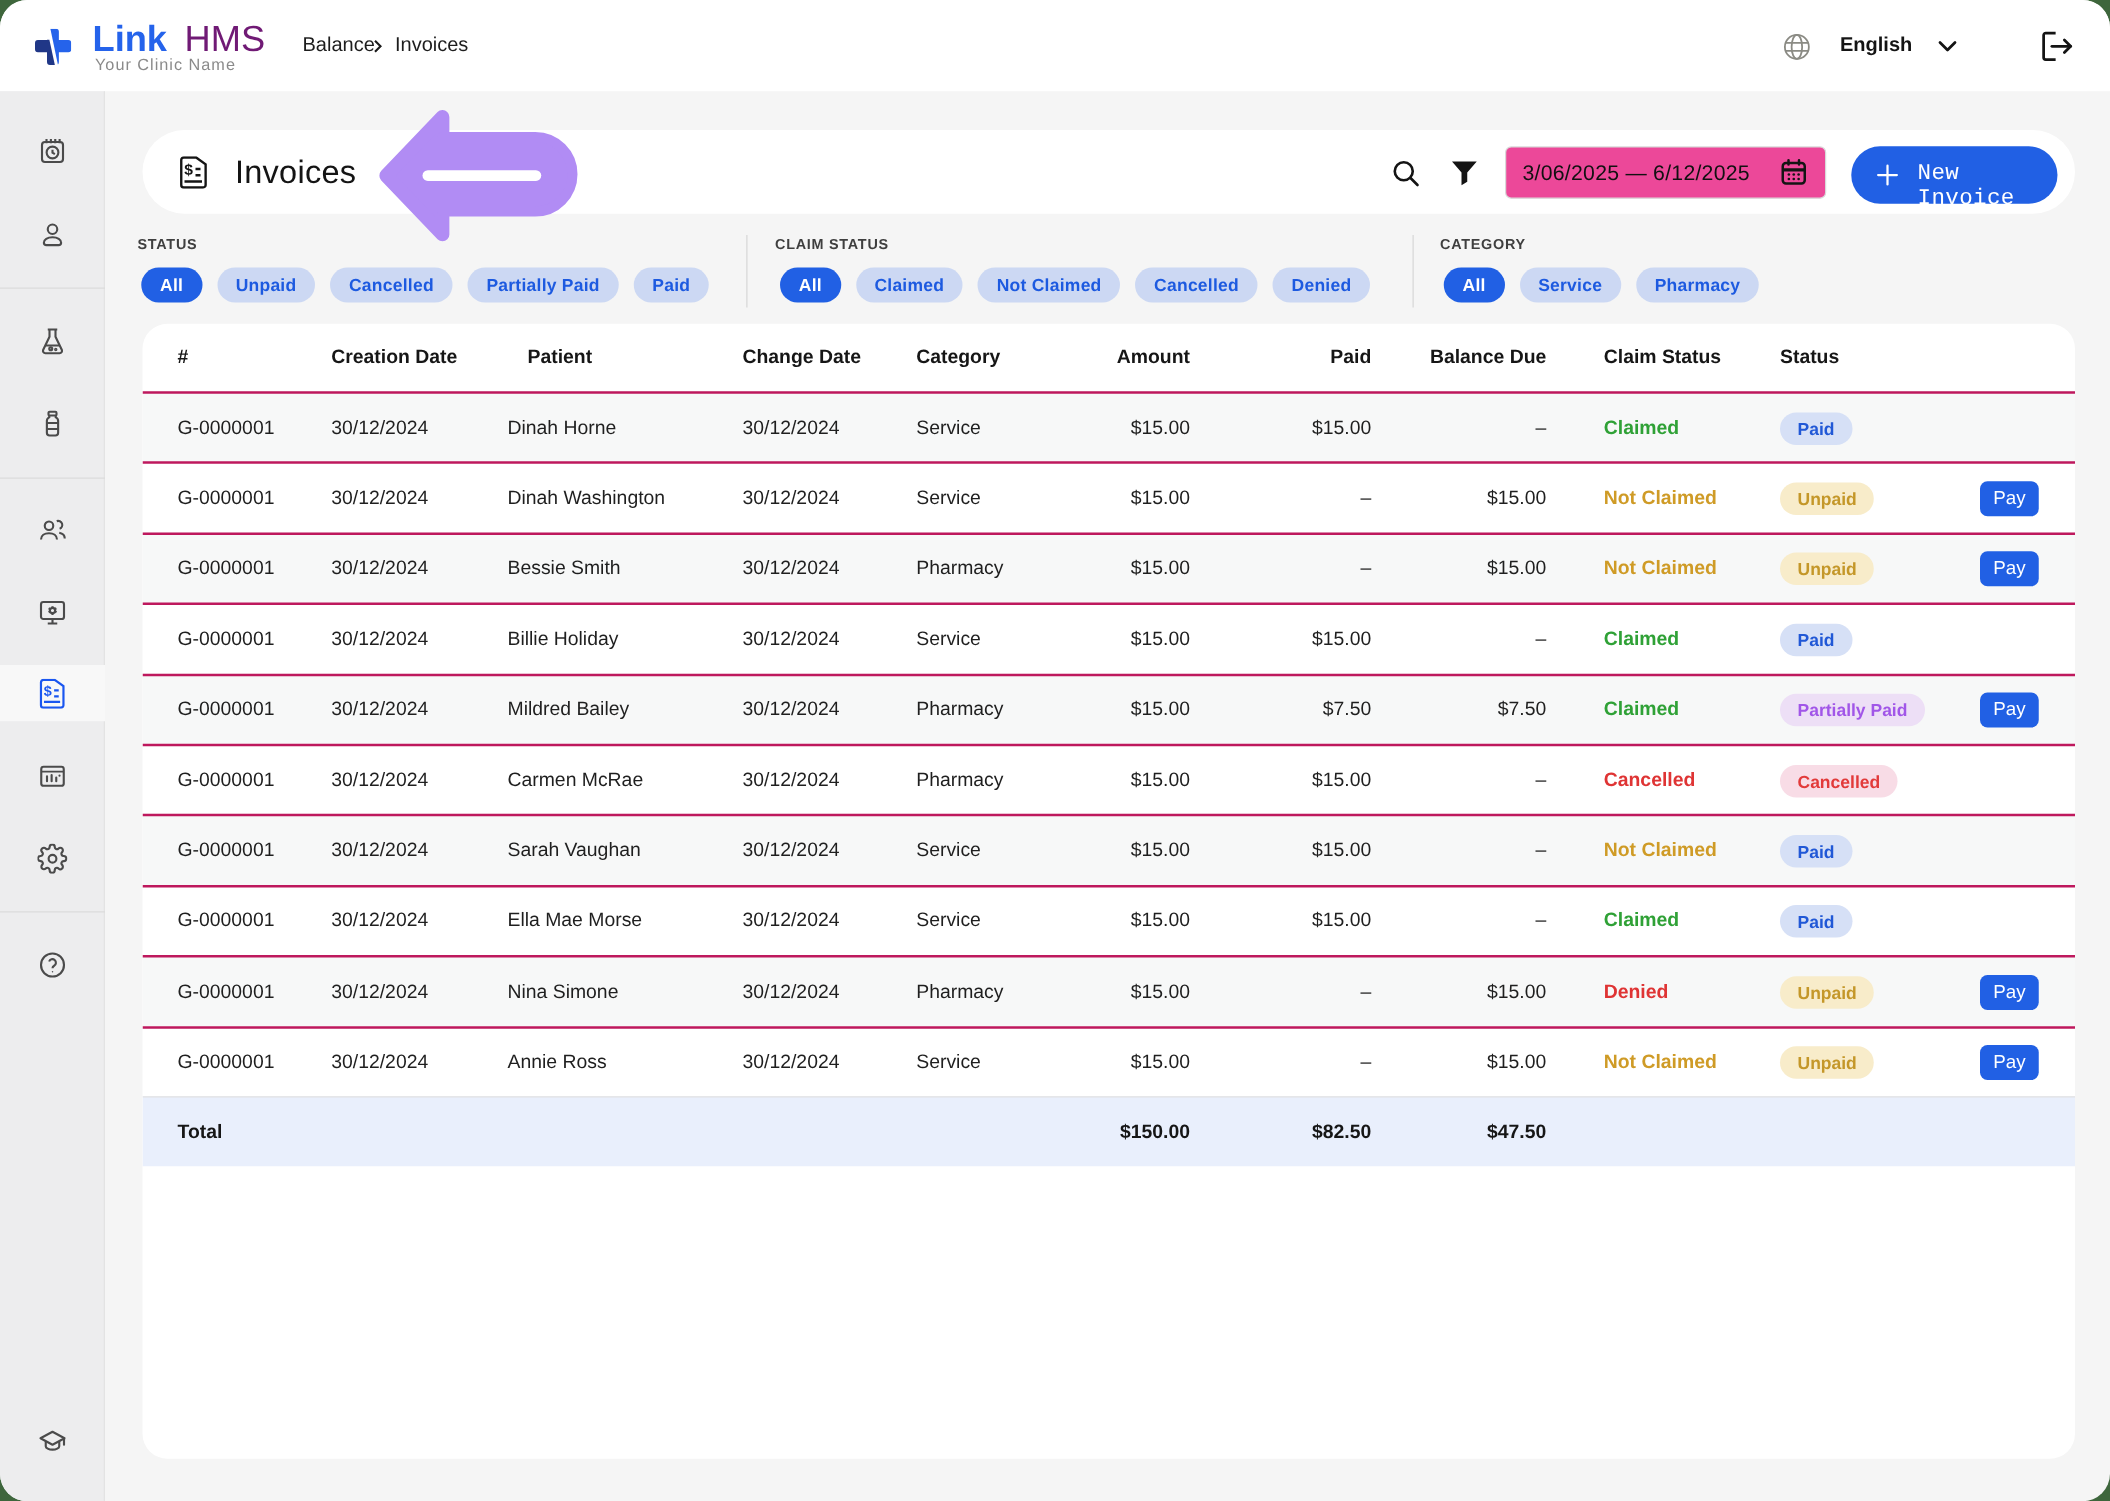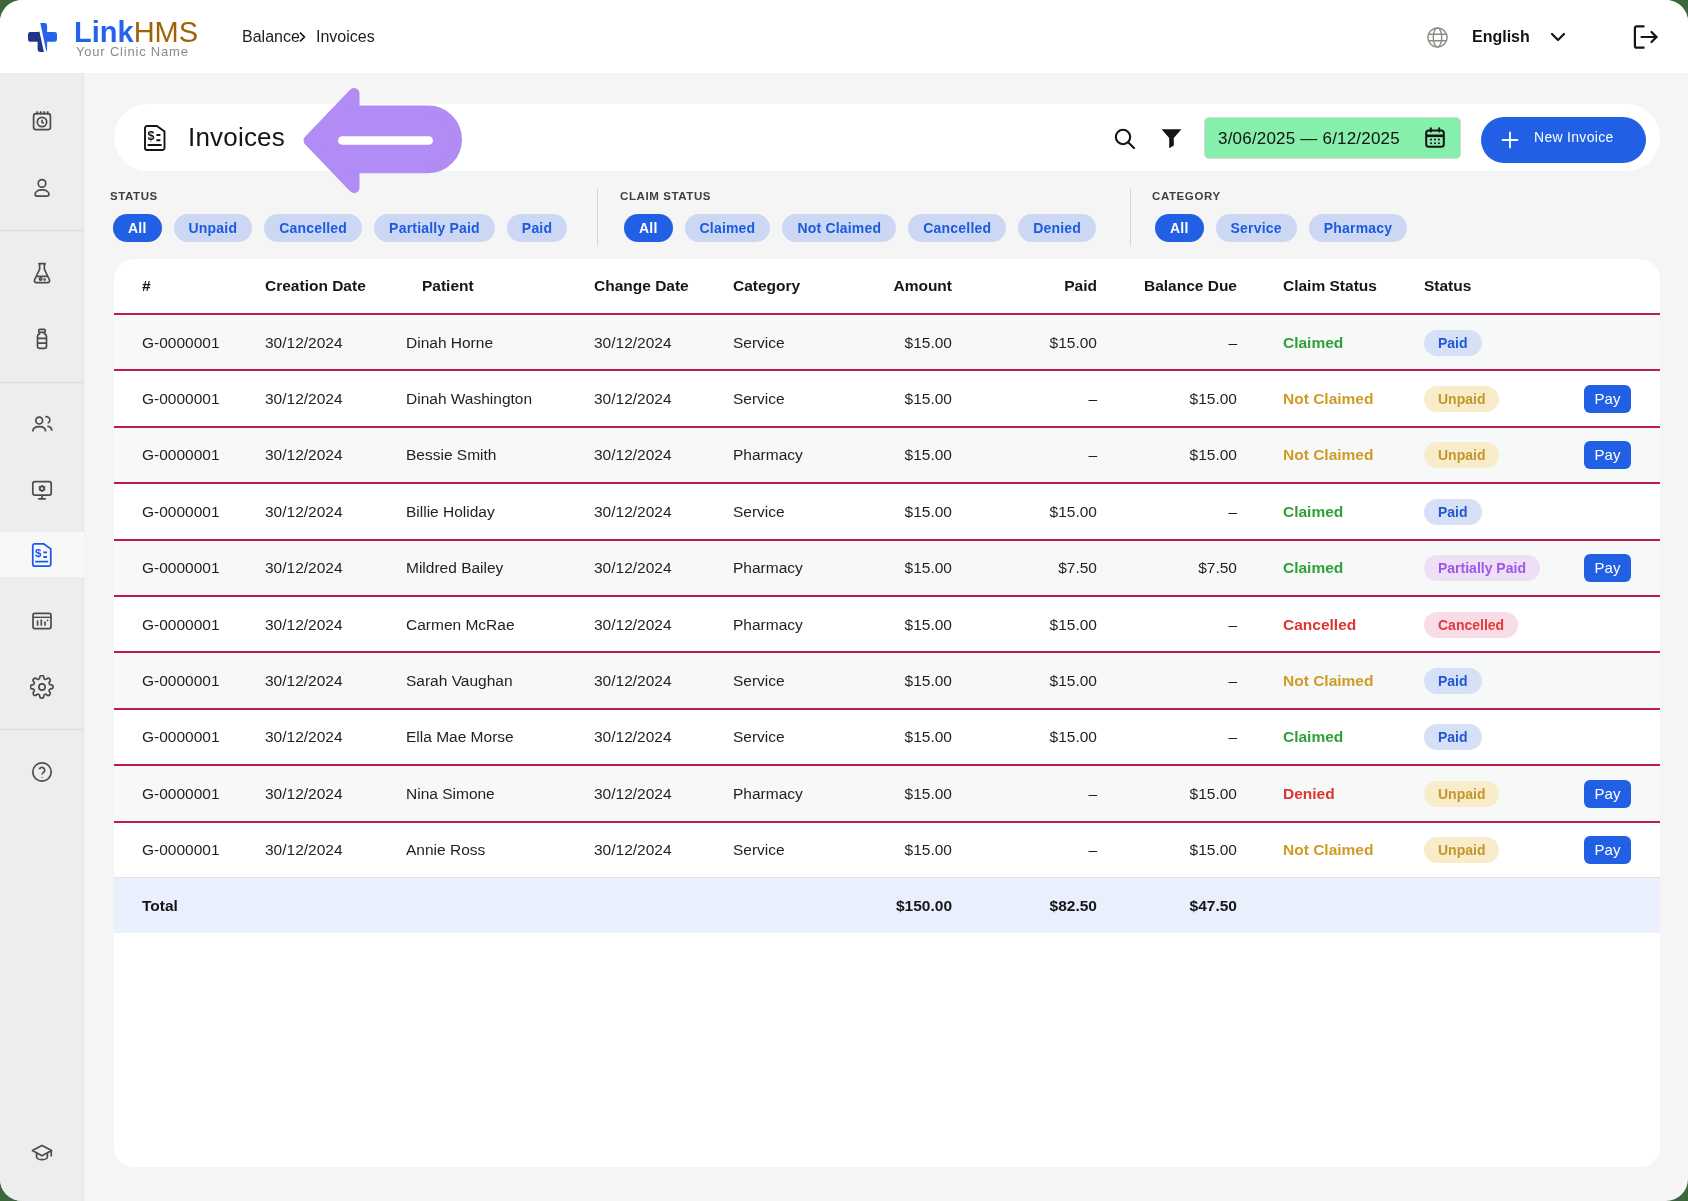--- a/index.html
+++ b/index.html
@@ -7,24 +7,24 @@
 #win { position:absolute; left:0; top:0; width:1688px; height:1201px; border-radius:22px; background:#f5f5f5; overflow:hidden; }
 #topbar { position:absolute; left:0; top:0; width:1688px; height:73px; background:#fff; }
 #sidebar { position:absolute; left:0; top:73px; width:84px; height:1128px; background:#ededee; border-right:1px solid #e3e3e3; }
 .sdiv { position:absolute; left:0; width:84px; height:1px; background:#dcdcdc; }
 .sicon { position:absolute; left:30px; width:24px; height:24px; }
 #sactive { position:absolute; left:0; top:532px; width:84px; height:45px; background:#f8f8f8; }
 .abs { position:absolute; }
 
 #toolbar { position:absolute; left:114px; top:104px; width:1546px; height:67px; background:#fff; border-radius:34px; }
 #title { position:absolute; left:74px; top:18px; font-size:26px; color:#141414; letter-spacing:0.2px; }
-#datebox { position:absolute; left:1090px; top:13px; width:257px; height:42px; border:1px solid #d9d9d9; border-radius:5px; background:#86efac; }
+#datebox { position:absolute; left:1090px; top:13px; width:257px; height:42px; border:1px solid #d9d9d9; border-radius:5px; background:#ec4899; }
 #datetext { position:absolute; left:13px; top:11px; font-size:17px; color:#111; letter-spacing:0.2px; }
 #newbtn { position:absolute; left:1481px; top:117px; width:165px; height:46px; background:#2160e4; border-radius:23px; color:#fff; }
-#newbtn span.txt { position:absolute; left:53px; top:12px; font-size:14px; letter-spacing:0.3px; }
+#newbtn span.txt { position:absolute; left:53px; top:12px; font-size:18px; letter-spacing:0.3px;font-family:Liberation Mono, monospace; }
 
 .flabel { position:absolute; top:190px; font-size:11.5px; font-weight:bold; color:#3f3f3f; letter-spacing:0.6px; }
 .chips { position:absolute; top:214px; height:28px; display:flex; gap:12px; }
 .chip { height:28px; line-height:28px; padding:0 15px; border-radius:14px; background:#ccd8f3; color:#1d5ae0; font-size:14px; font-weight:bold; letter-spacing:0.2px; white-space:nowrap; }
 .chip.on { background:#2160e4; color:#fff; }
 .vdiv { position:absolute; top:188px; width:1px; height:58px; background:#d8d8d8; }
 
 #card { position:absolute; left:114px; top:259px; width:1546px; height:908px; background:#fff; border-radius:20px; overflow:hidden; }
 .thead { position:absolute; left:0; top:0; width:1546px; height:54px; }
 .row { position:absolute; left:0; width:1546px; height:57px; border-top:2px solid #be185d; }
@@ -53,21 +53,21 @@
             <polygon points="12.1,-1 30,-1 30,30 18.6,30"></polygon>
           </clipPath>
         <clipPath id="cpL">
             <polygon points="-1,8.8 11.5,8.8 16.1,30 -1,30"></polygon>
           </clipPath>
         <path id="plusp" d="M9.6 2.4 Q9.6 0 12 0 H16.8 Q19.1 0 19.1 2.4 V9 H26.7 Q29 9 29 11.4 V16.4 Q29 18.7 26.7 18.7 H19.1 V26.5 Q19.1 28.9 16.8 28.9 H12 Q9.6 28.9 9.6 26.5 V18.7 H2.3 Q0 18.7 0 16.4 V11.4 Q0 9 2.3 9 H9.6 Z"></path>
       </defs>
       <use href="#plusp" fill="#203787" clip-path="url(#cpL)"></use>
       <use href="#plusp" fill="#2563eb" clip-path="url(#cpR)"></use>
     </svg>
-    <div class="abs" style="left:74px;top:16px;font-size:29px;color:#2563eb"><b>Link</b><span style="color:#a16207;margin-left:0">HMS</span></div>
+    <div class="abs" style="left:74px;top:16px;font-size:29px;color:#2563eb"><b>Link</b><span style="color:#701a75;margin-left:14px">HMS</span></div>
     <div class="abs" style="left:76px;top:44px;font-size:13px;color:#8a8a8a;letter-spacing:0.8px">Your Clinic Name</div>
     <div class="abs" style="left:242px;top:28px;font-size:16px;color:#1d1d1d">Balance</div>
     <svg class="abs" style="left:295px;top:30px" width="14" height="14" viewBox="0 0 14 14">
         <path d="M5 2.6 l4.4 4.4 L5 11.4" stroke="#1d1d1d" stroke-width="1.7" fill="none"></path>
       </svg>
     <div class="abs" style="left:316px;top:28px;font-size:16px;color:#1d1d1d">Invoices</div>
     <svg class="abs" style="left:1426px;top:26px" width="23" height="23" viewBox="0 0 24 24" fill="none" stroke="#8b8b84" stroke-width="1.5">
       <circle cx="12" cy="12" r="10"></circle>
         <ellipse cx="12" cy="12" rx="4.4" ry="10"></ellipse>
         <path d="M2.6 8.7 h18.8 M2.6 15.3 h18.8"></path>

